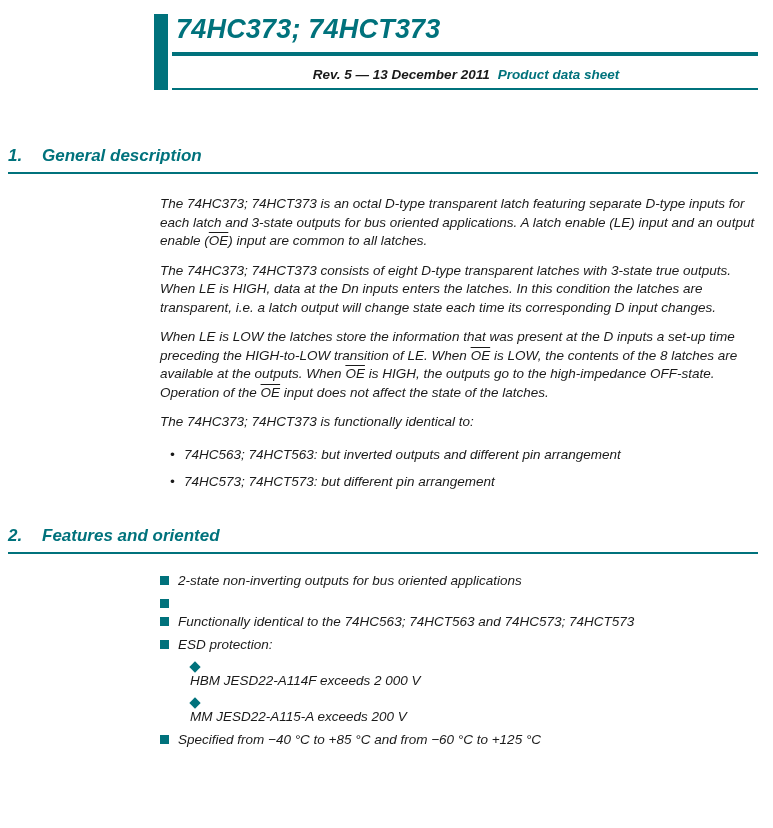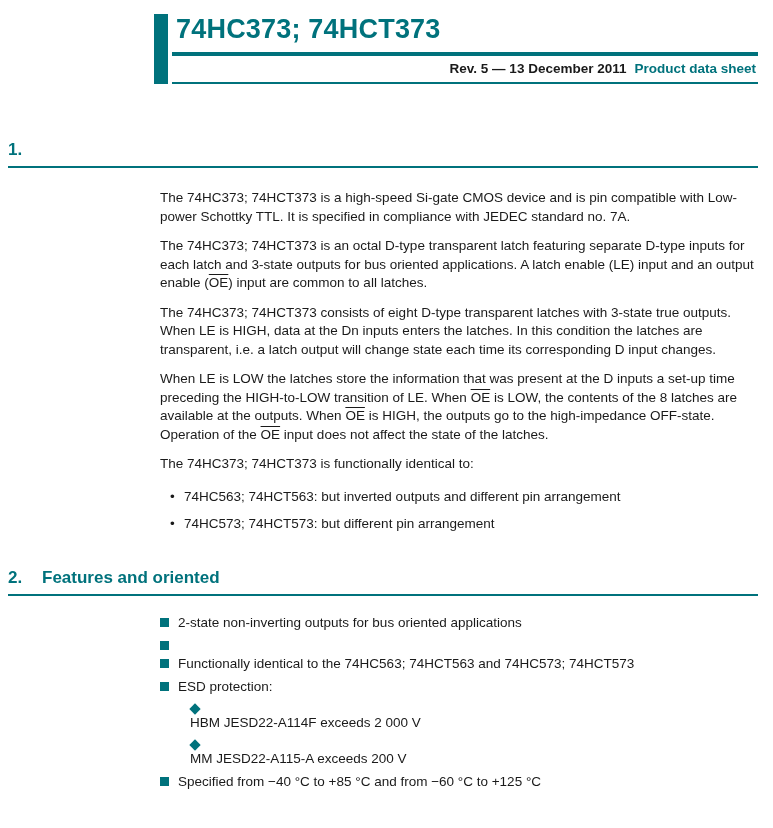--- a/index.html
+++ b/index.html
@@ -9,20 +9,21 @@
     background: #ffffff;
     font-family: "Liberation Sans", sans-serif;
     color: var(--ink);
   }
   .page {
     width: 773px;
     height: 828px;
     position: relative;
     overflow: hidden;
     background: #ffffff;
+    font-style: italic;
   }
 
   
   .doc-header {
     display: flex;
     margin: 14px 15px 0 154px;
   }
   .accent-bar {
     width: 14px;
     background: var(--teal);
@@ -42,23 +43,23 @@
   .h-rule { height: 2px; background: var(--teal); }
   .doc-subtitle {
     margin: 0;
     padding: 6px 0 6px 4px;
     font-size: 15px;
     font-weight: bold;
     color: var(--teal);
   }
   .rev-row {
     display: flex;
-    justify-content: flex-end;
+    justify-content: center;
     align-items: baseline;
-    padding: 5px 2px 6px 4px;
+    padding: 11px 2px 6px 4px;
     font-size: 13.5px;
     font-weight: bold;
   }
   .rev { color: var(--ink); }
   .doc-type { color: var(--teal); margin-left: 8px; }
 
   
   .section-head {
     display: flex;
     align-items: baseline;
@@ -118,25 +119,25 @@
       <div class="rev-row">
         <span class="rev">Rev. 5 — 13 December 2011</span>
         <span class="doc-type">Product data sheet</span>
       </div>
       <div class="h-rule"></div>
     </div>
   </header>
 
   <div class="section-head">
     <span class="sec-num">1.</span>
+    <span class="sec-title">General description</span>
   </div>
 
   <div class="content">
     <div>
-        <p class="body-p"><span>The 74HC373; 74HCT373 is a high-speed Si-gate CMOS device and is pin compatible with Low-power Schottky TTL. It is specified in compliance with JEDEC standard no. 7A.</span></p>
         <p class="body-p"><span>The 74HC373; 74HCT373 is an octal D-type transparent latch featuring separate D-type inputs for each latch and 3-state outputs for bus oriented applications. A latch enable (LE) input and an output enable (</span><span class="ov">OE</span><span>) input are common to all latches.</span></p>
         <p class="body-p"><span>The 74HC373; 74HCT373 consists of eight D-type transparent latches with 3-state true outputs. When LE is HIGH, data at the Dn inputs enters the latches. In this condition the latches are transparent, i.e. a latch output will change state each time its corresponding D input changes.</span></p>
         <p class="body-p"><span>When LE is LOW the latches store the information that was present at the D inputs a set-up time preceding the HIGH-to-LOW transition of LE. When </span><span class="ov">OE</span><span> is LOW, the contents of the 8 latches are available at the outputs. When </span><span class="ov">OE</span><span> is HIGH, the outputs go to the high-impedance OFF-state. Operation of the </span><span class="ov">OE</span><span> input does not affect the state of the latches.</span></p>
         <p class="body-p"><span>The 74HC373; 74HCT373 is functionally identical to:</span></p>
       </div>
     <div class="disc-list">
         <div class="disc-item">
           <span class="disc-marker">•</span>
           <span>74HC563; 74HCT563: but inverted outputs and different pin arrangement</span>
         </div>

